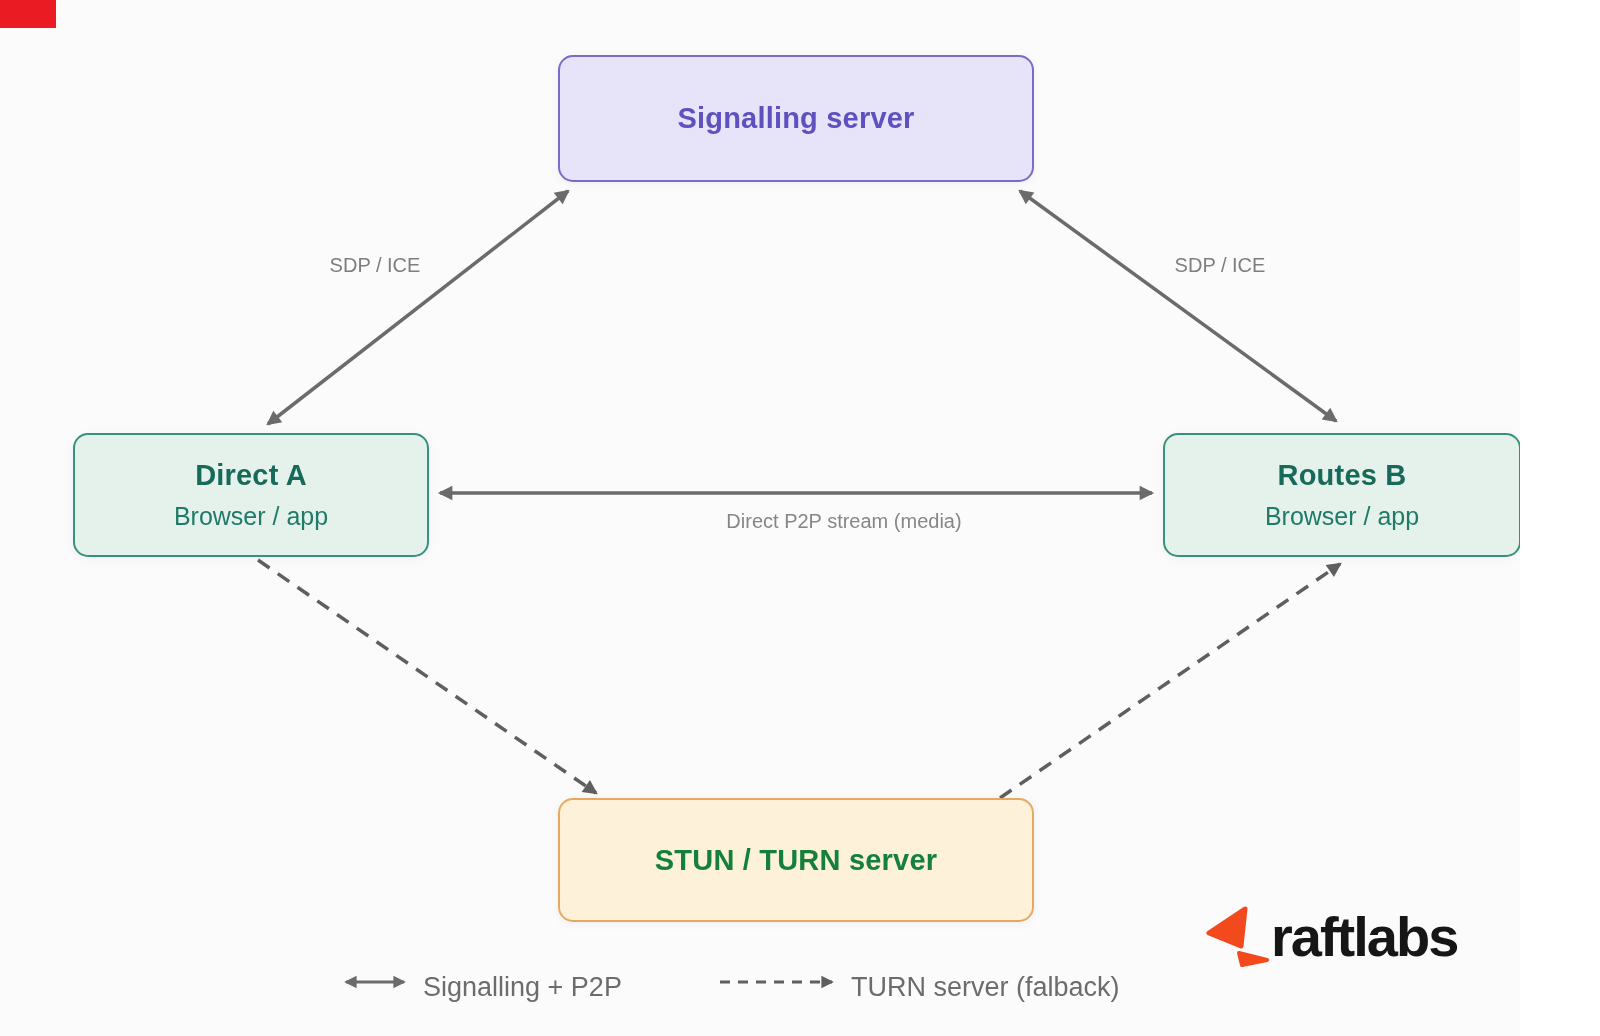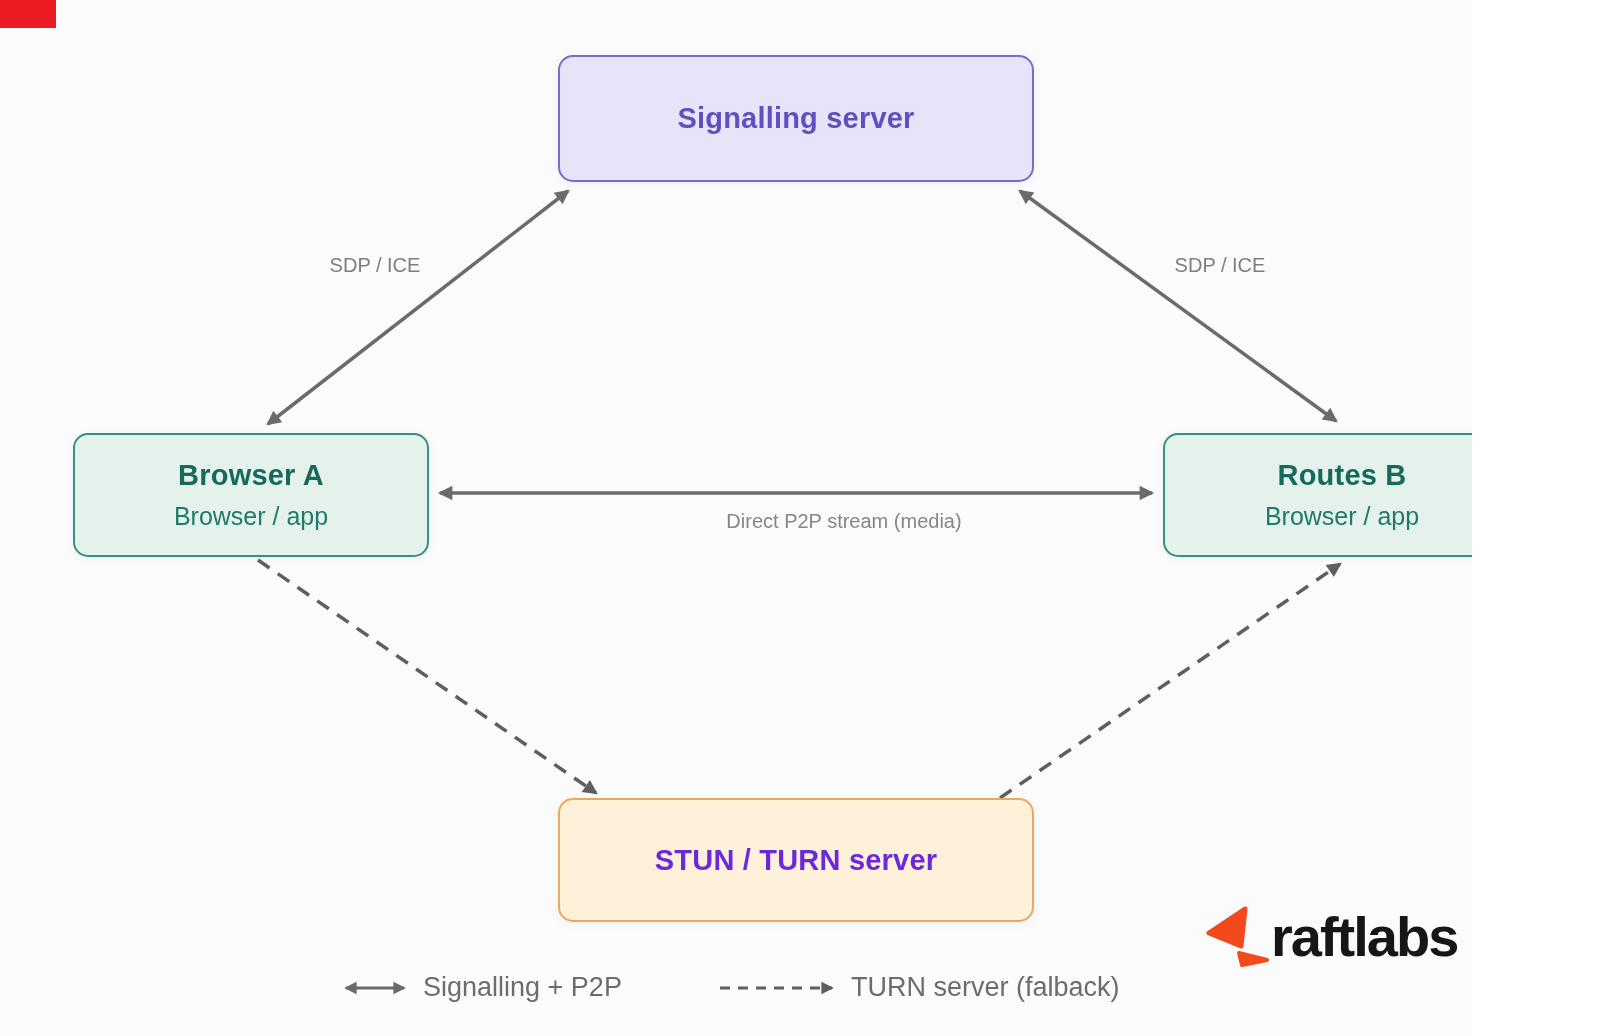--- a/index.html
+++ b/index.html
@@ -6,20 +6,21 @@
   body {
     width: 1600px; height: 1036px;
     font-family: "Liberation Sans", "DejaVu Sans", sans-serif;
     background: #ffffff;
   }
   .canvas {
     position: relative;
     width: 1472px; height: 1036px;
     background: #fbfbfc;
     overflow: hidden;
+    padding-left: 48px;
   }
   .corner-marker {
     position: absolute; left: 0; top: 0;
     width: 56px; height: 28px;
     background: #ea1b23;
   }
   svg.wires {
     position: absolute; inset: 0;
     width: 1600px; height: 1036px;
     pointer-events: none;
@@ -50,35 +51,35 @@
   .node.client-b {
     left: 1163px; top: 433px; width: 358px; height: 124px;
     background: #e5f2ec; border: 2px solid #36917d;
   }
   .node.client-a .node-title, .node.client-b .node-title { color: #17695a; }
   .node.client-a .node-sub,   .node.client-b .node-sub   { color: #1f7a68; text-align: right; }
   .node.stun {
     left: 558px; top: 798px; width: 476px; height: 124px;
     background: #fdf1d9; border: 2px solid #e6a95f;
   }
-  .node.stun .node-title { color: #6d28d9; }
+  .node.stun .node-title { color: #15803d; }
   .node.stun .node-sub   { color: #97732a; }
   .edge-label {
     position: absolute;
     transform: translate(-50%, -50%);
     font-size: 20px; color: #7e7e7e;
     white-space: nowrap;
     text-shadow: 0 0 10px #ffffff;
   }
   .edge-label.sdp-left  { left: 375px;  top: 265px; }
   .edge-label.sdp-right { left: 1220px; top: 265px; }
   .edge-label.p2p       { left: 800px;  top: 521px; color: #868686; margin-left: 44px; }
   .legend-item {
     position: absolute;
-    display: flex; align-items: center; gap: 11px;
+    display: flex; align-items: flex-start; gap: 11px;
     color: #6c6c6c; font-size: 27px;
     white-space: nowrap;
   }
   .legend-item.solid  { left: 338px; top: 972px; }
   .legend-item.dashed { left: 716px; top: 972px; }
   .legend-item svg { display: block; }
   .legend-line-solid  { stroke: #6b6b6b; stroke-width: 3; fill: none; }
   .legend-line-dashed { stroke: #5f5f5f; stroke-width: 3; stroke-dasharray: 10 8; fill: none; }
   .brand {
     position: absolute; left: 1203px; top: 906px;
@@ -110,21 +111,21 @@
     <line class="edge-solid" x1="440" y1="493" x2="1152" y2="493" marker-start="url(#ah)" marker-end="url(#ah)"></line>
     <line class="edge-dashed" x1="258" y1="560" x2="596" y2="793" marker-end="url(#ahd)"></line>
     <line class="edge-dashed" x1="1000" y1="798" x2="1340" y2="564" marker-end="url(#ahd)"></line>
   </svg>
 
   <div class="node signalling">
     <div class="node-title">Signalling server</div>
   </div>
 
   <div class="node client-a">
-    <div class="node-title">Browser A</div>
+    <div class="node-title">Direct A</div>
     <div class="node-sub">Browser / app</div>
   </div>
 
   <div class="node client-b">
     <div class="node-title">Routes B</div>
     <div class="node-sub">Browser / app</div>
   </div>
 
   <div class="node stun">
     <div class="node-title">STUN / TURN server</div>

